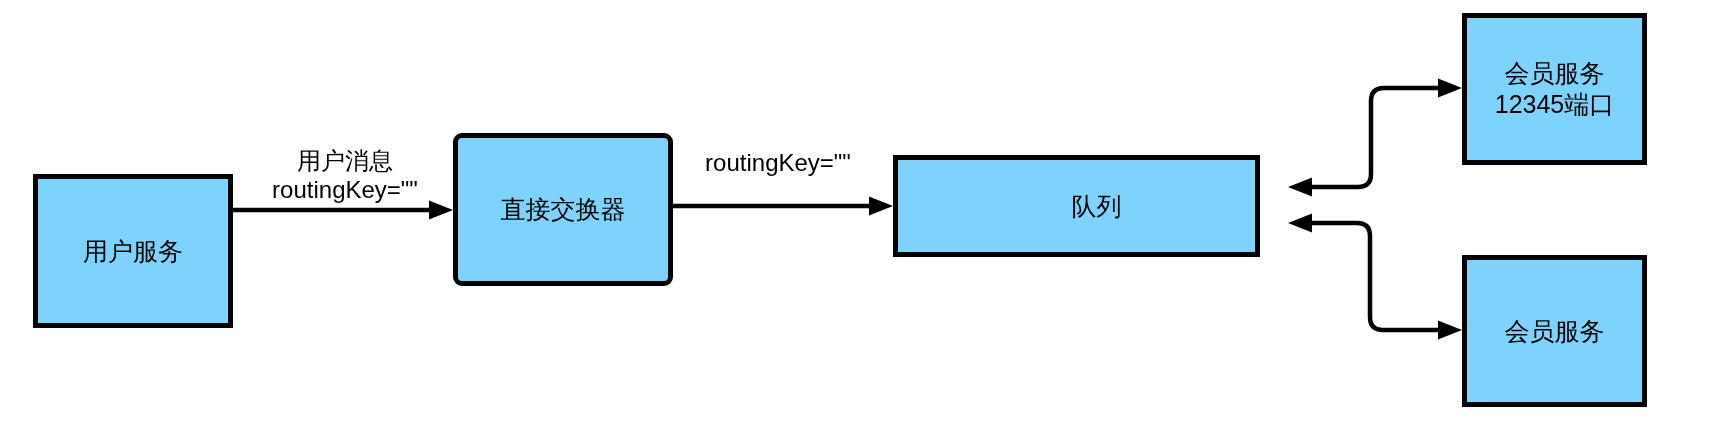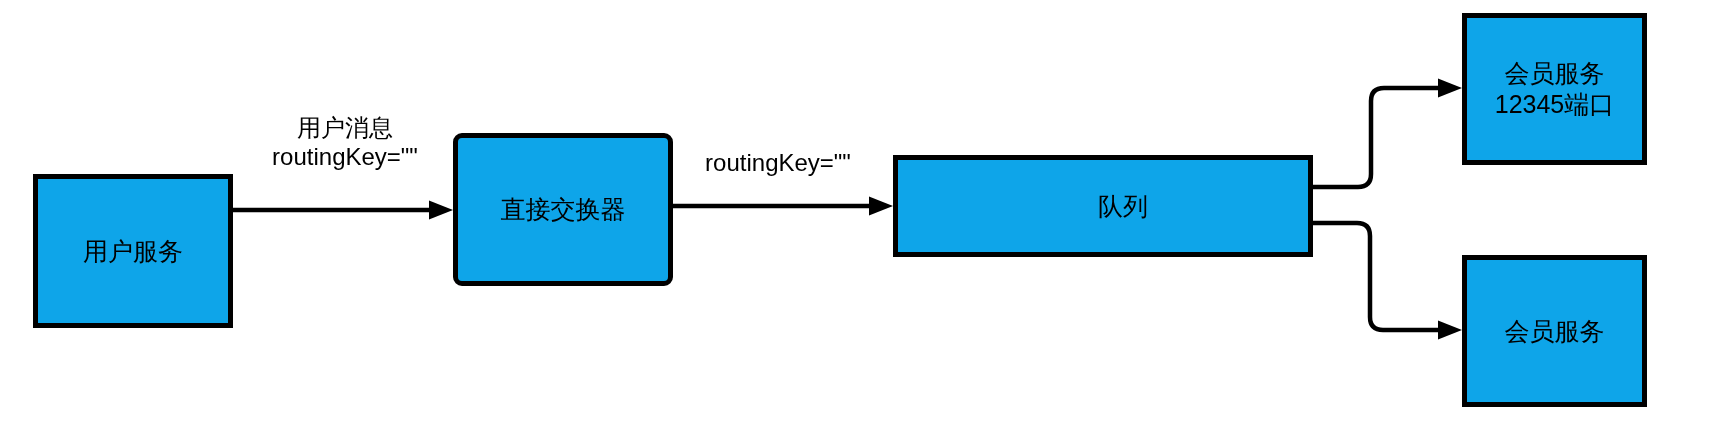--- a/index.html
+++ b/index.html
@@ -14,42 +14,42 @@
   }
   .edges-svg {
     position: absolute;
     left: 0; top: 0;
     width: 1724px; height: 424px;
   }
   .node {
     position: absolute;
     box-sizing: border-box;
     border: 5px solid #000000;
-    background: #0ea5e9;
+    background: #7dd3fc;
     display: flex;
     flex-direction: column;
     align-items: center;
     justify-content: center;
     text-align: center;
     font-size: 25px;
     line-height: 31px;
   }
   .node-user     { left: 33px;   top: 133px; width: 200px; height: 154px; margin-top: 41px; }
   .node-exchange { left: 453px;  top: 133px; width: 220px; height: 153px; border-radius: 9px; }
-  .node-queue    { left: 893px;  top: 155px; width: 420px; height: 102px; padding-left: 40px; }
+  .node-queue    { left: 893px;  top: 155px; width: 367px; height: 102px; padding-left: 40px; }
   .node-member1  { left: 1462px; top: 13px;  width: 185px; height: 152px; }
   .node-member2  { left: 1462px; top: 255px; width: 185px; height: 152px; }
   .edge-label {
     position: absolute;
     text-align: center;
     font-size: 24px;
     line-height: 29px;
     white-space: nowrap;
   }
-  .label-user-msg  { left: 215px; top: 113px; width: 260px; }
+  .label-user-msg  { left: 215px; top: 146px; width: 260px; }
   .label-routing2  { left: 653px; top: 148px; width: 250px; }
   .line { display: block; }
 </style>
 </head>
 <body>
 
 <div class="canvas">
 
   <svg class="edges-svg" viewBox="0 0 1724 424" xmlns="http://www.w3.org/2000/svg">
 

